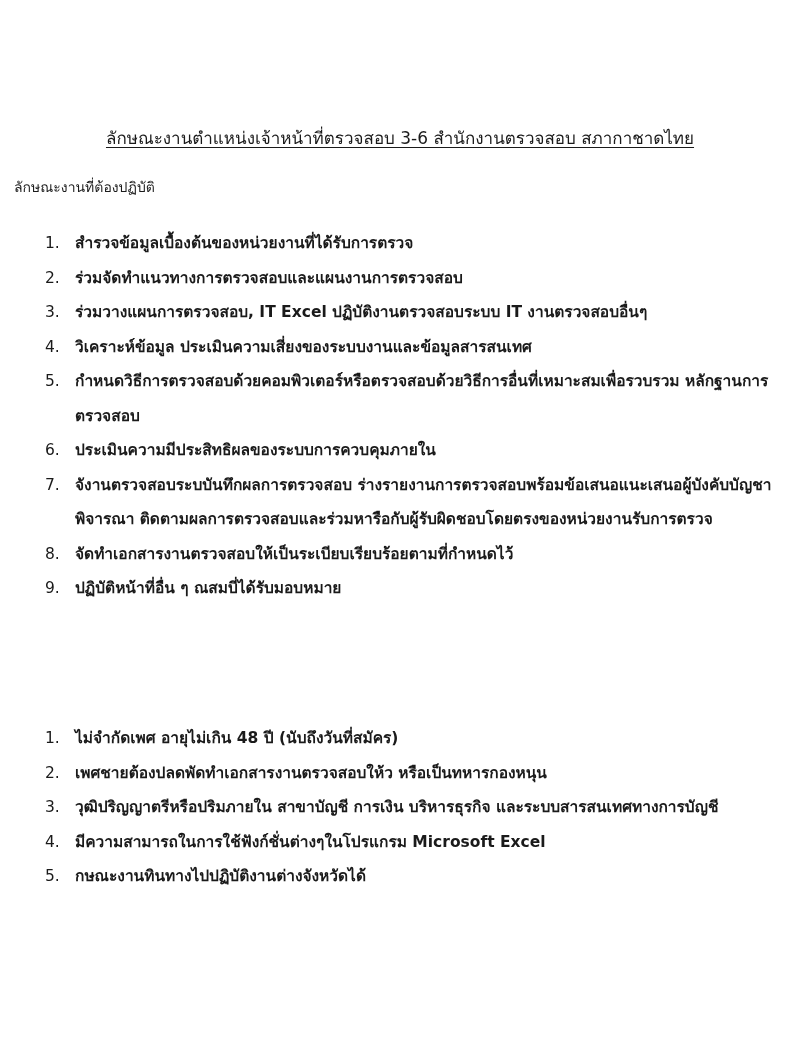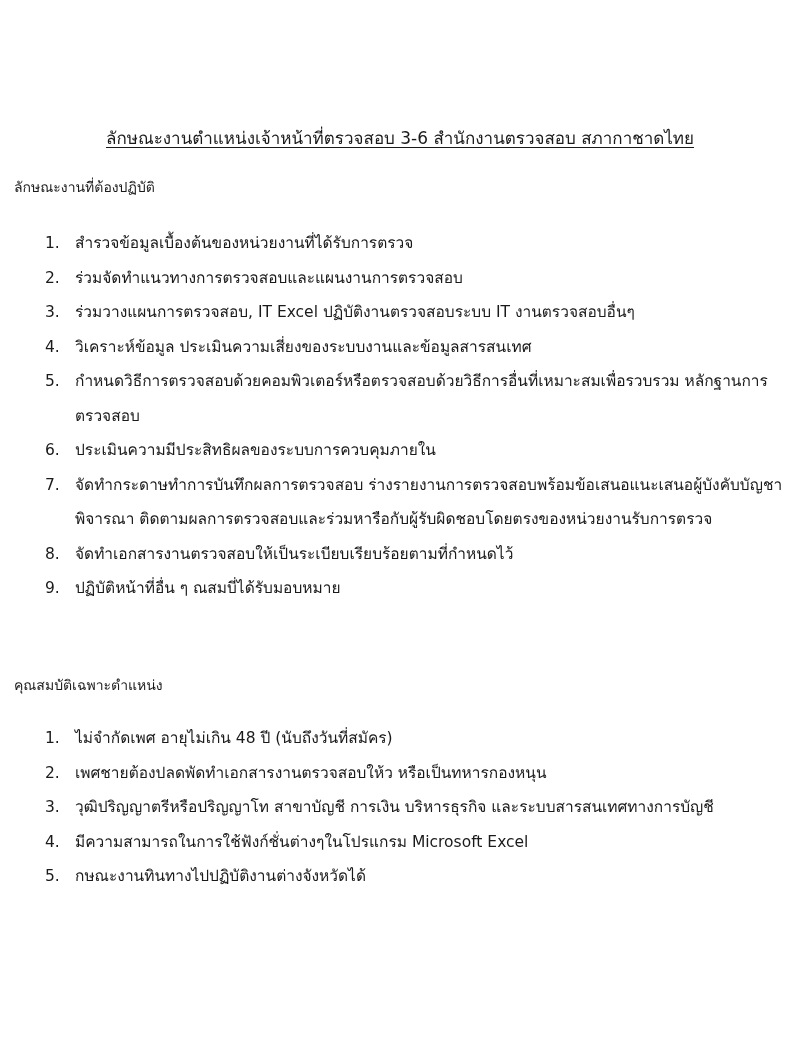--- a/index.html
+++ b/index.html
@@ -51,20 +51,21 @@
     font-size: 15.5px;
     line-height: 34.5px;
   }
   .num {
     position: absolute;
     left: 5px;
     top: 0;
   }
   .text {
     display: block;
+    font-weight: bold;
   }
 </style>
 </head>
 <body>
 
 <div class="page">
 
   <div class="doc-title">ลักษณะงานตำแหน่งเจ้าหน้าที่ตรวจสอบ 3-6 สำนักงานตรวจสอบ สภากาชาดไทย</div>
 
   <div class="section-heading" style="top:176px;">ลักษณะงานที่ต้องปฏิบัติ</div>
@@ -89,46 +90,45 @@
     <li class="list-item">
         <span class="num">5.</span>
         <span class="text">กำหนดวิธีการตรวจสอบด้วยคอมพิวเตอร์หรือตรวจสอบด้วยวิธีการอื่นที่เหมาะสมเพื่อรวบรวม หลักฐานการตรวจสอบ</span>
       </li>
     <li class="list-item">
         <span class="num">6.</span>
         <span class="text">ประเมินความมีประสิทธิผลของระบบการควบคุมภายใน</span>
       </li>
     <li class="list-item">
         <span class="num">7.</span>
-        <span class="text">จัดทำกระดาษทำการบันทึกผลการตรวจสอบ ร่างรายงานการตรวจสอบพร้อมข้อเสนอแนะเสนอผู้บังคับบัญชาพิจารณา ติดตามผลการตรวจสอบและร่วมหารือกับผู้รับผิดชอบโดยตรงของหน่วยงานรับการตรวจ</span>
+        <span class="text">จังานตรวจสอบระบบันทึกผลการตรวจสอบ ร่างรายงานการตรวจสอบพร้อมข้อเสนอแนะเสนอผู้บังคับบัญชาพิจารณา ติดตามผลการตรวจสอบและร่วมหารือกับผู้รับผิดชอบโดยตรงของหน่วยงานรับการตรวจ</span>
       </li>
     <li class="list-item">
         <span class="num">8.</span>
         <span class="text">จัดทำเอกสารงานตรวจสอบให้เป็นระเบียบเรียบร้อยตามที่กำหนดไว้</span>
       </li>
     <li class="list-item">
         <span class="num">9.</span>
         <span class="text">ปฏิบัติหน้าที่อื่น ๆ ณสมบี่ได้รับมอบหมาย</span>
       </li>
   </ol>
 
-  <div class="section-heading" style="top:674px;">คุณสมบัติเฉพาะตำแหน่ง</div>
 
   <ol class="list" style="top:721px;">
     <li class="list-item">
         <span class="num">1.</span>
         <span class="text">ไม่จำกัดเพศ อายุไม่เกิน 48 ปี (นับถึงวันที่สมัคร)</span>
       </li>
     <li class="list-item">
         <span class="num">2.</span>
         <span class="text">เพศชายต้องปลดพัดทำเอกสารงานตรวจสอบให้ว หรือเป็นทหารกองหนุน</span>
       </li>
     <li class="list-item">
         <span class="num">3.</span>
-        <span class="text">วุฒิปริญญาตรีหรือปริญญาโท สาขาบัญชี การเงิน บริหารธุรกิจ และระบบสารสนเทศทางการบัญชี</span>
+        <span class="text">วุฒิปริญญาตรีหรือปริมภายใน สาขาบัญชี การเงิน บริหารธุรกิจ และระบบสารสนเทศทางการบัญชี</span>
       </li>
     <li class="list-item">
         <span class="num">4.</span>
         <span class="text">มีความสามารถในการใช้ฟังก์ชั่นต่างๆในโปรแกรม Microsoft Excel</span>
       </li>
     <li class="list-item">
         <span class="num">5.</span>
         <span class="text">กษณะงานทินทางไปปฏิบัติงานต่างจังหวัดได้</span>
       </li>
   </ol>

